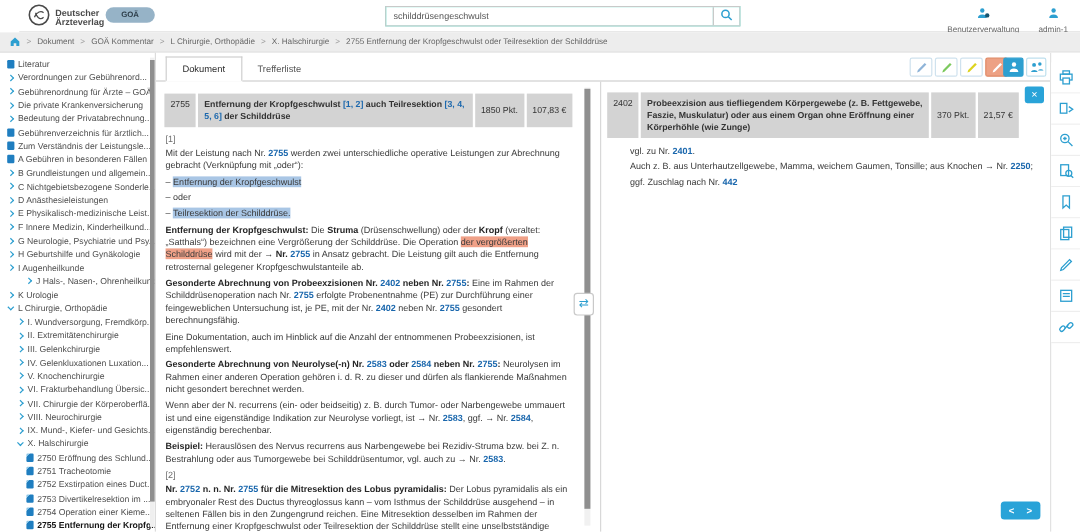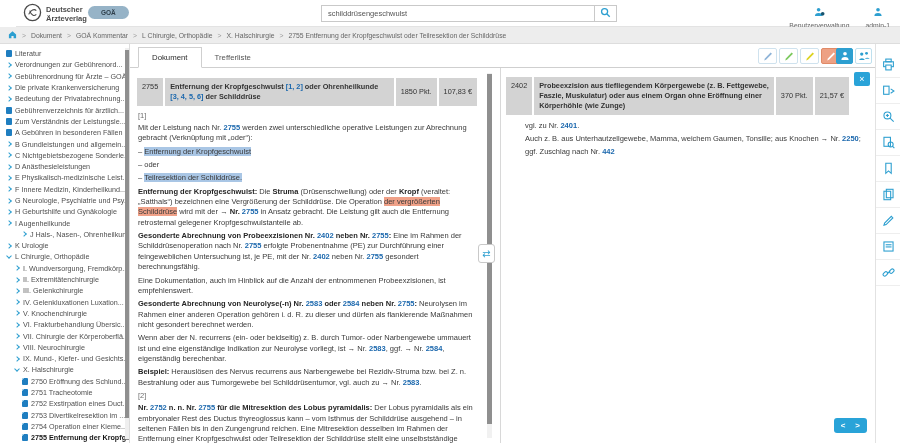--- a/index.html
+++ b/index.html
@@ -365,21 +365,21 @@
         </span>
       </button>
     </div>
   </div>
 
   <div class="panes">
 
     <div class="doc-pane">
       <div class="hdr-row doc-header">
         <div class="hcell hnum">2755</div>
-        <div class="hcell htitle"><span>Entfernung der Kropfgeschwulst </span><span class="s-l">[1, 2]</span><span> oder Ohrenheilkunde </span><span class="s-l">[3, 4, 5, 6]</span><span> der Schilddrüse</span></div>
+        <div class="hcell htitle"><span>Entfernung der Kropfgeschwulst </span><span class="s-l">[1, 2]</span><span> auch Teilresektion </span><span class="s-l">[3, 4, 5, 6]</span><span> der Schilddrüse</span></div>
         <div class="hcell hpts">1850 Pkt.</div>
         <div class="hcell hprice">107,83 €</div>
       </div>
       <div class="doc-body">
           <div class="fnmark">[1]</div>
           <div class="para"><span>Mit der Leistung nach Nr. </span><span class="s-l">2755</span><span> werden zwei unterschiedliche operative Leistungen zur Abrechnung gebracht (Verknüpfung mit „oder“):</span></div>
           <div class="para"><span>–  </span><span class="s-hb">Entfernung der Kropfgeschwulst</span></div>
           <div class="para"><span>–  oder</span></div>
           <div class="para"><span>–  </span><span class="s-hb">Teilresektion der Schilddrüse.</span></div>
           <div class="para"><span class="s-b">Entfernung der Kropfgeschwulst: </span><span>Die </span><span class="s-b">Struma</span><span> (Drüsenschwellung) oder der </span><span class="s-b">Kropf</span><span> (veraltet: „Satthals“) bezeichnen eine Vergrößerung der Schilddrüse. Die Operation </span><span class="s-hs">der vergrößerten Schilddrüse</span><span> wird mit der → </span><span class="s-b">Nr. </span><span class="s-l">2755</span><span> in Ansatz gebracht. Die Leistung gilt auch die Entfernung retrosternal gelegener Kropfgeschwulstanteile ab.</span></div>

